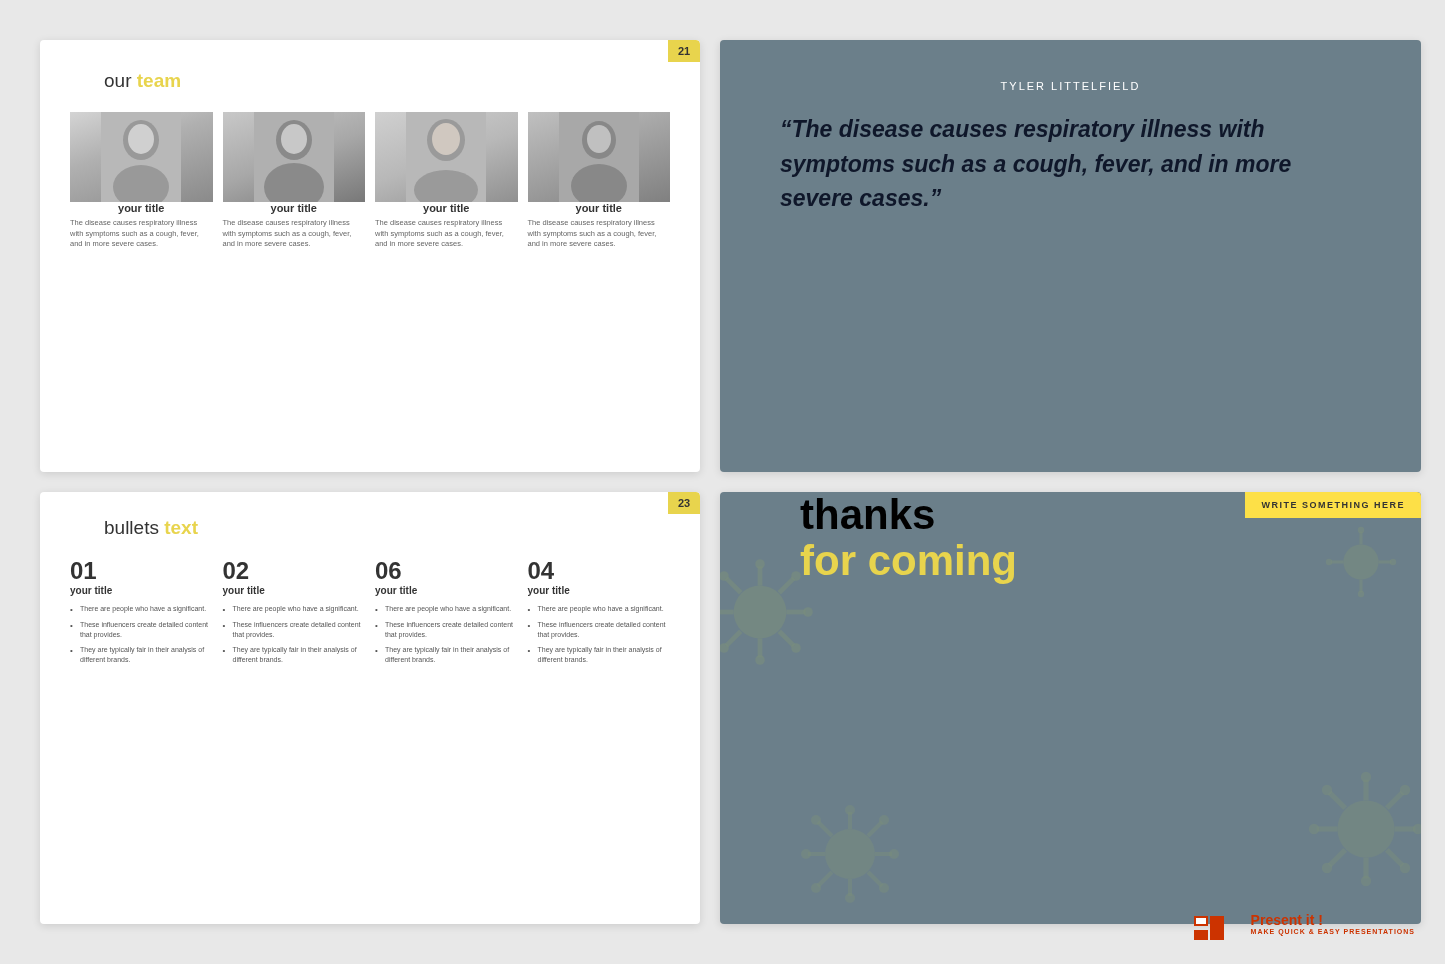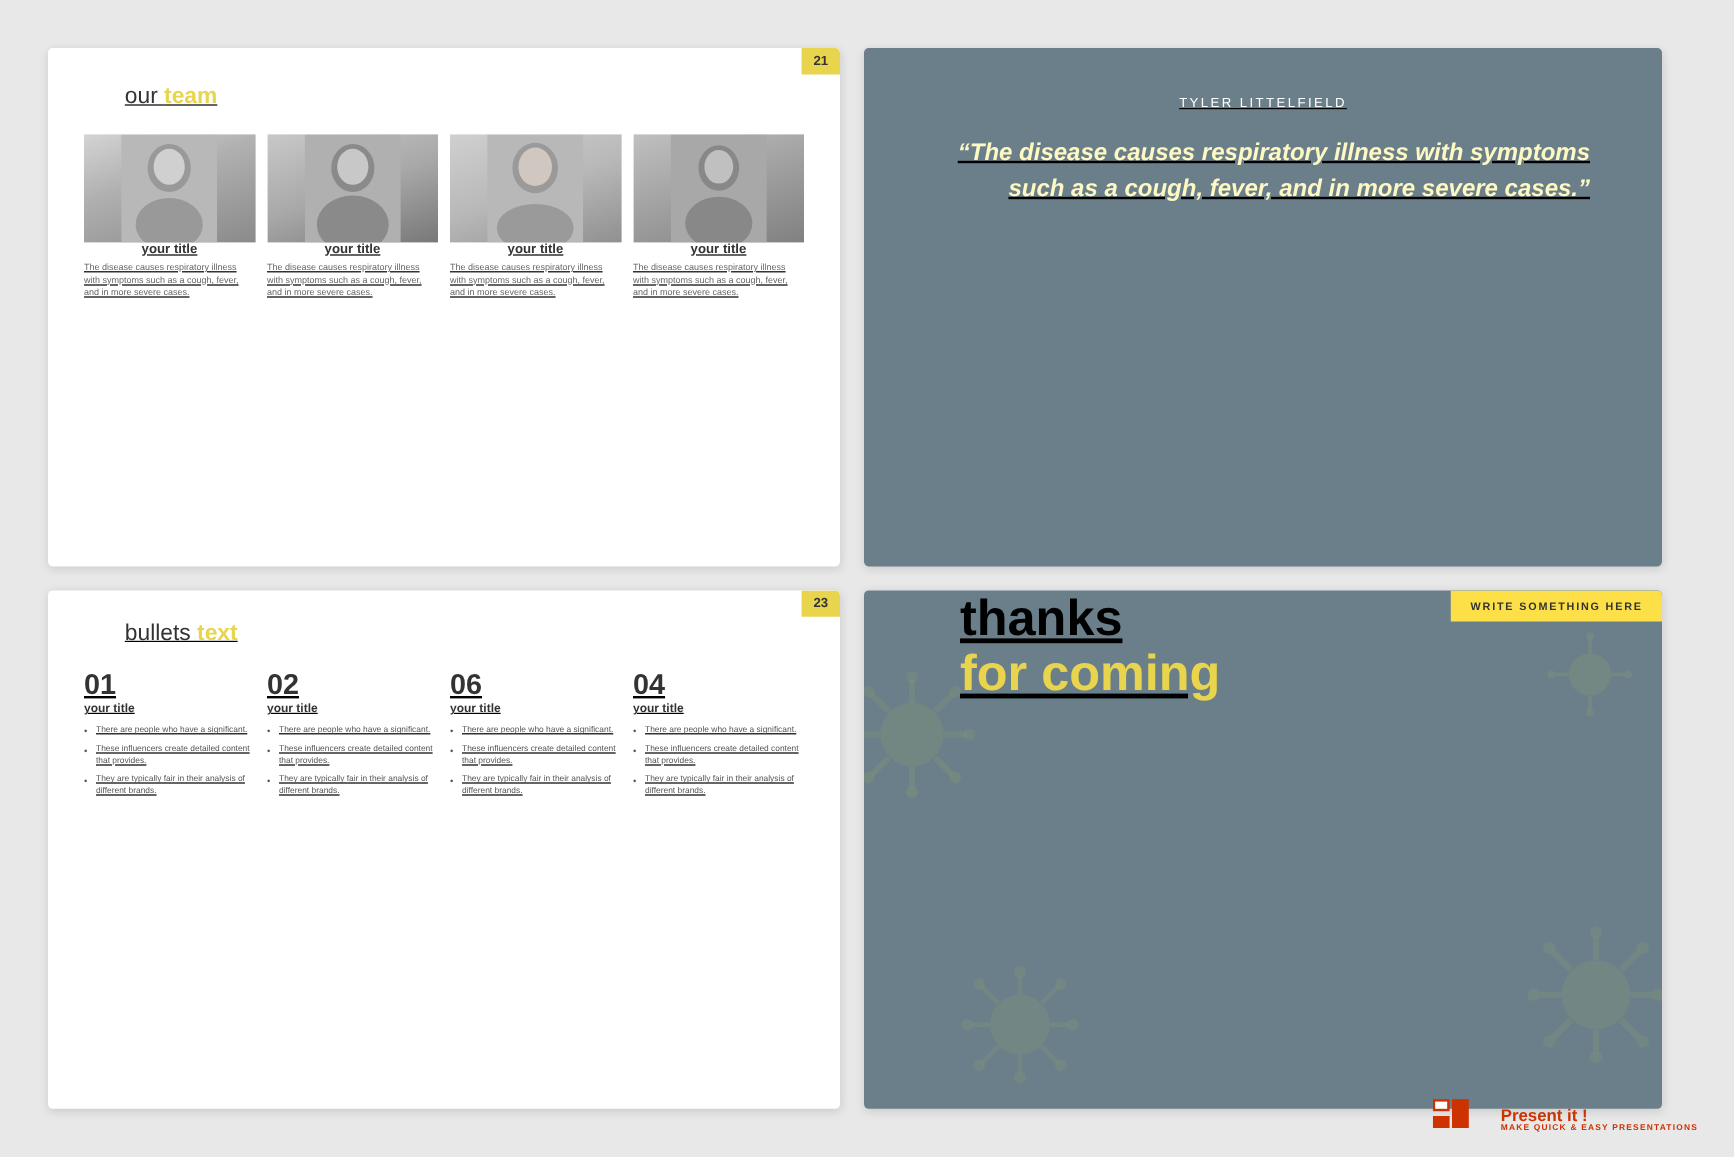--- a/index.html
+++ b/index.html
@@ -10,24 +10,23 @@
       height: 964px;
       overflow: hidden;
       position: relative;
     }
 
     .main-container {
       display: grid;
       grid-template-columns: 660px 1fr;
       grid-template-rows: 1fr 1fr;
       gap: 0;
-      padding: 40px 60px 40px 40px;
+      padding: 40px 24px 40px 40px;
       gap: 20px;
       height: 100%;
-      text-decoration: underline;
     }
 
     
     .slide {
       background: #ffffff;
       border-radius: 4px;
       position: relative;
       overflow: hidden;
       box-shadow: 0 2px 8px rgba(0,0,0,0.12);
     }
@@ -112,35 +111,35 @@
       text-align: left;
     }
 
     
     .slide-quote {
       display: flex;
       flex-direction: column;
       align-items: center;
       justify-content: center;
       padding: 40px 60px;
-      text-align: right;
+      text-align: left;
     }
 
     .quote-name {
       font-size: 11px;
       letter-spacing: 2px;
       color: #ffffff;
       text-transform: uppercase;
       margin-bottom: 20px;
       font-weight: 400;
     }
 
     .quote-text {
-      font-size: 20px;
-      color: #fef9c3;
+      font-size: 23px;
+      color: #0f172a;
       font-style: italic;
       font-weight: 700;
       line-height: 1.5;
     }
 
     
     .slide-bullets {
       padding: 25px 30px 20px 30px;
     }
 
@@ -235,21 +234,21 @@
       position: absolute;
       opacity: 0.5;
     }
 
     
     .branding {
       position: absolute;
       bottom: 20px;
       right: 30px;
       display: flex;
-      align-items: flex-end;
+      align-items: flex-start;
       gap: 25px;
       z-index: 100;
     }
 
     
     .photo-bg-1 {
       background: linear-gradient(160deg, #d4d4d4 0%, #b0b0b0 40%, #8a8a8a 100%);
     }
     .photo-bg-2 {
       background: linear-gradient(160deg, #c8c8c8 0%, #a8a8a8 50%, #787878 100%);

